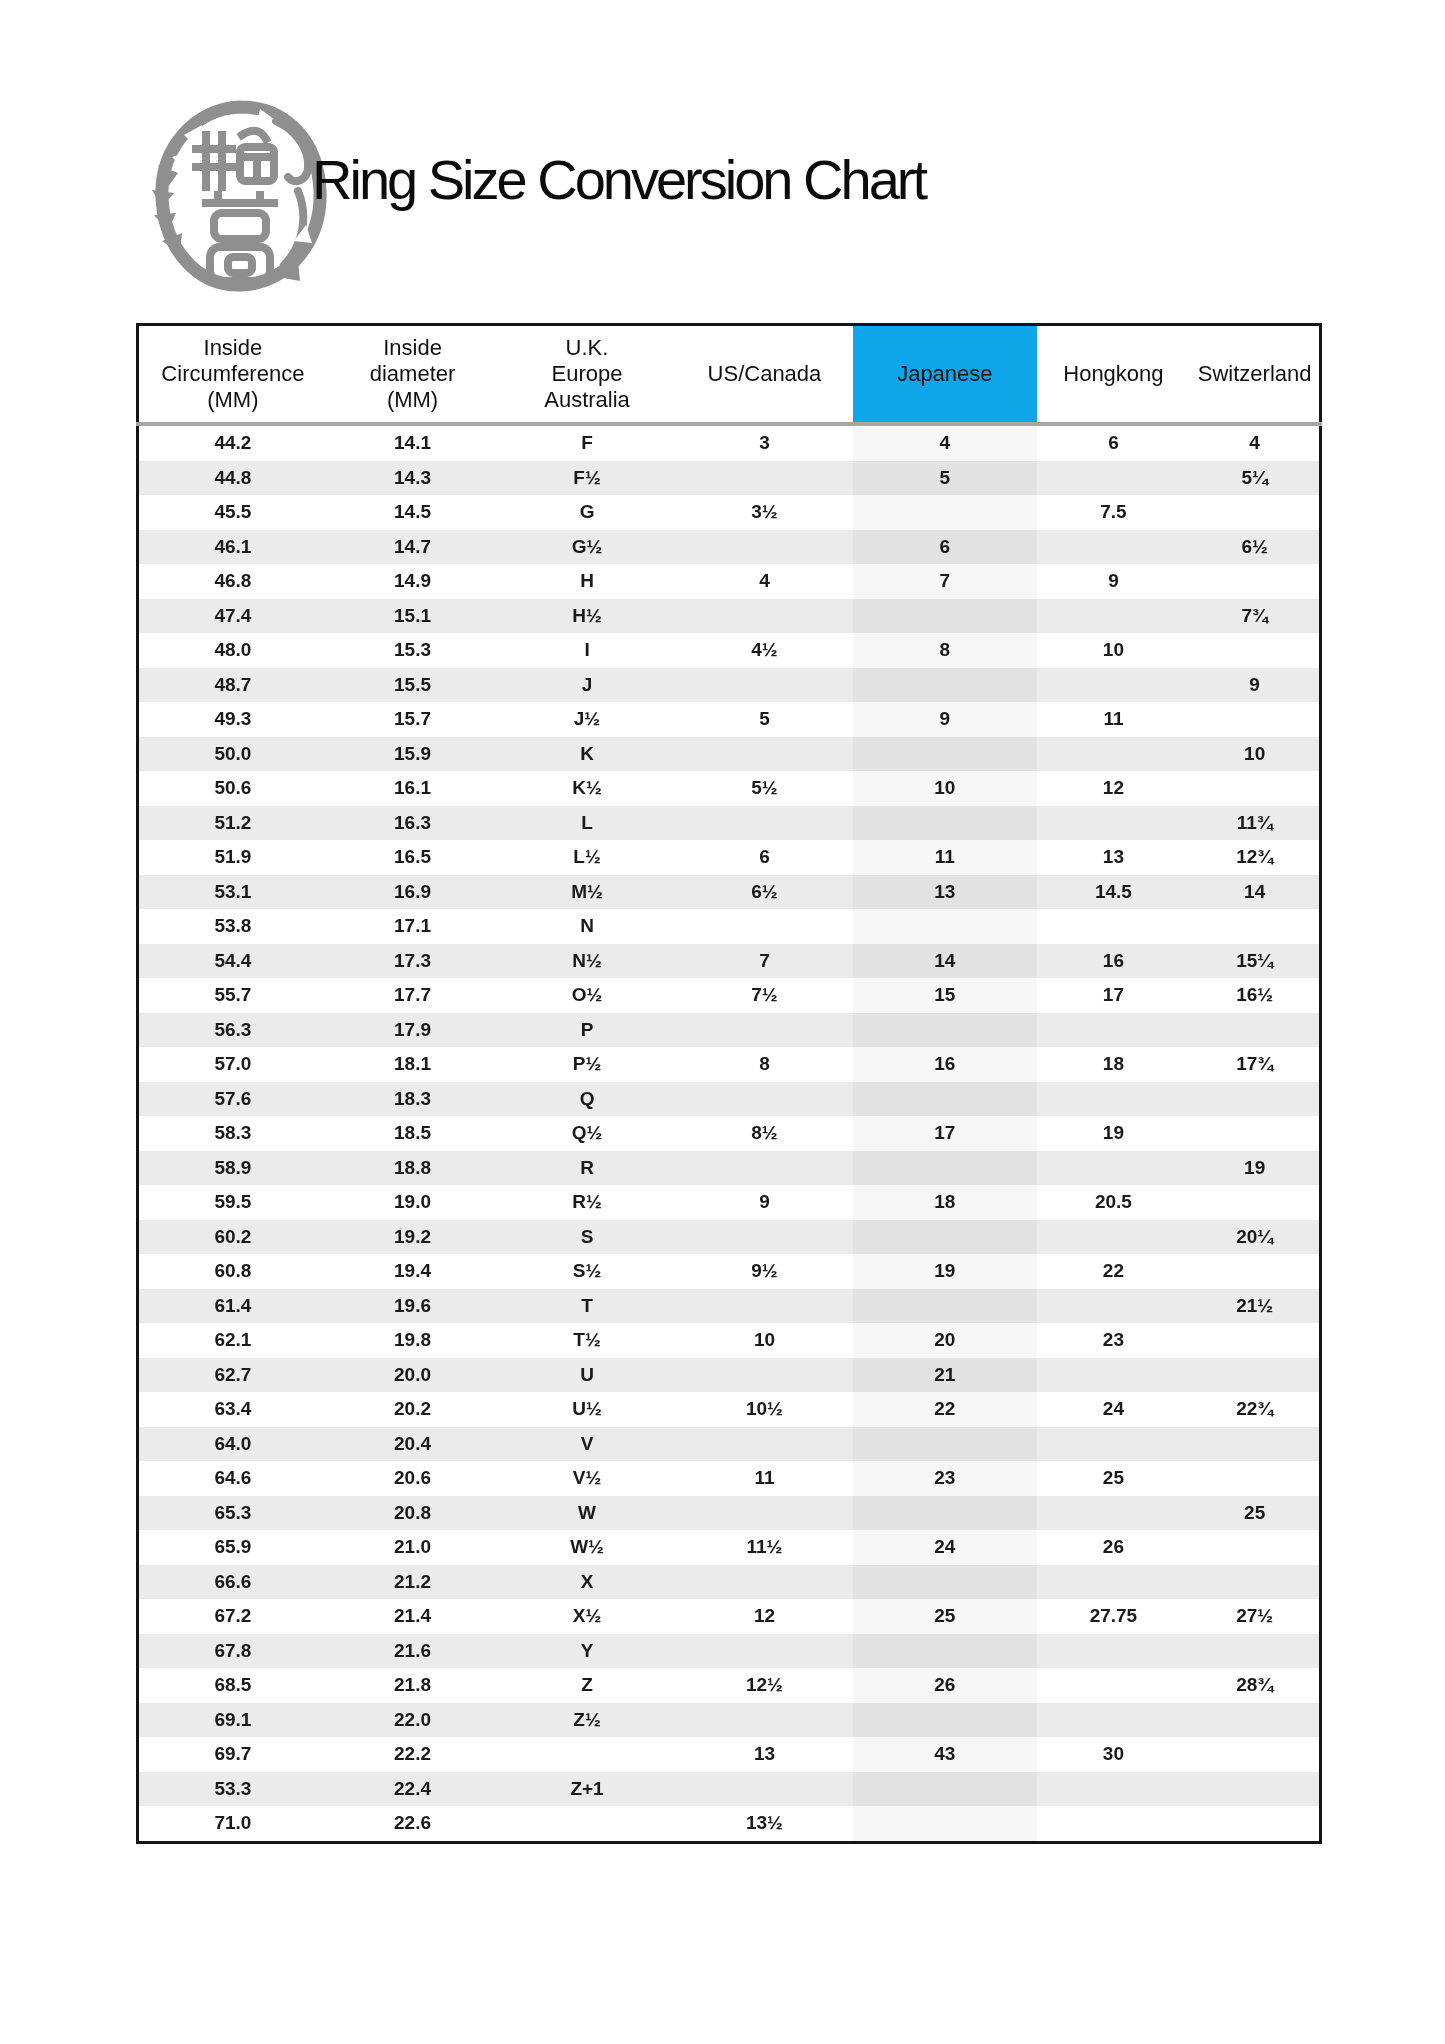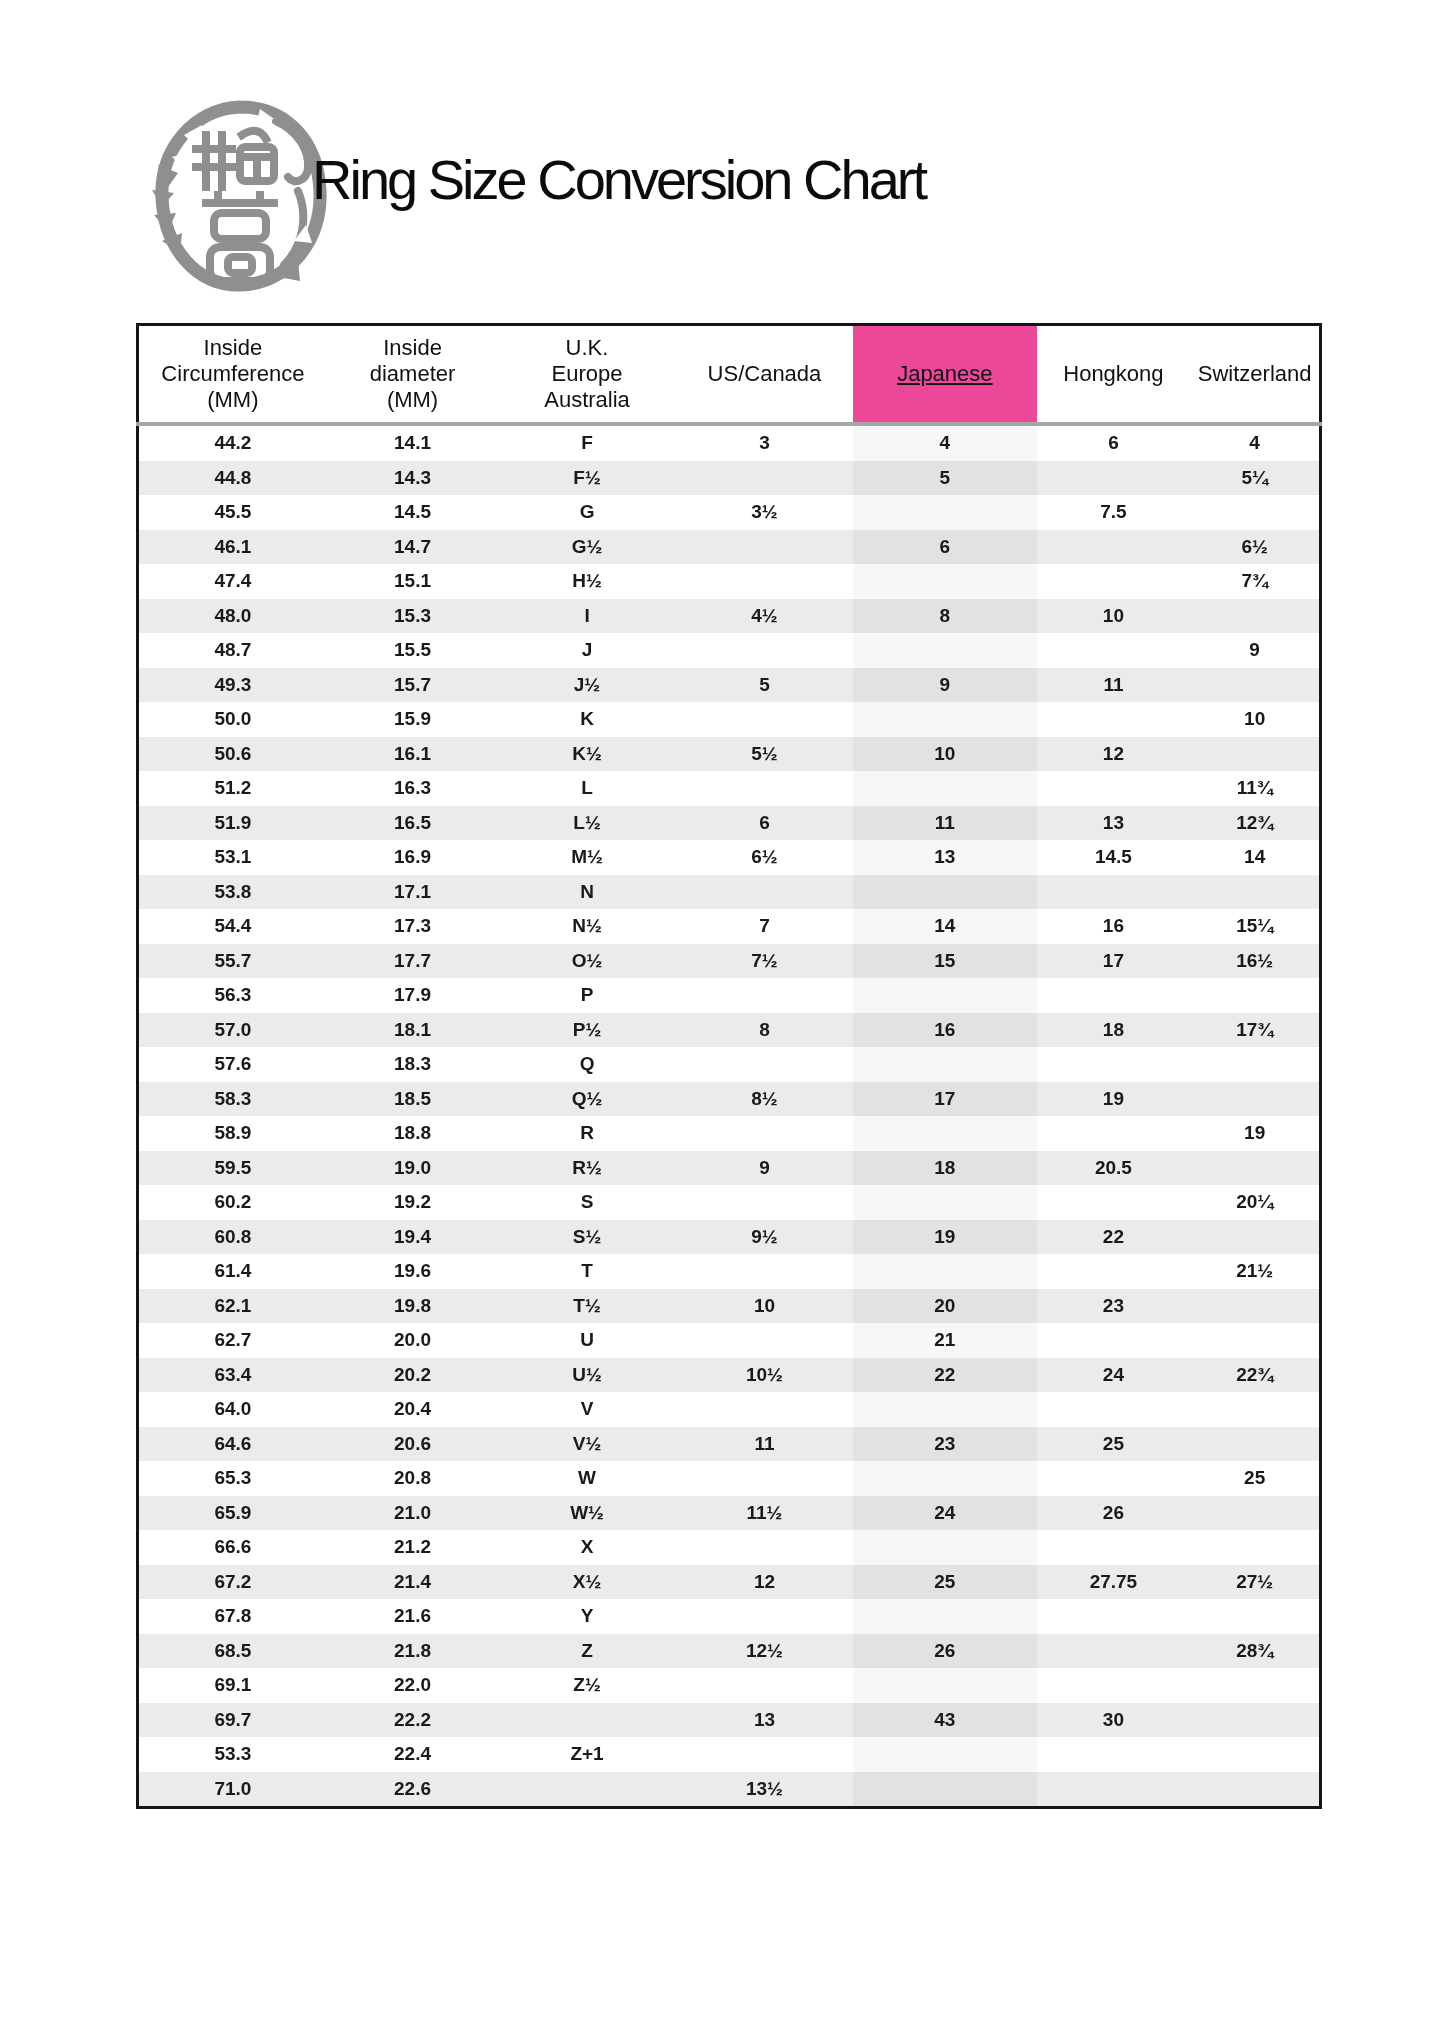--- a/index.html
+++ b/index.html
@@ -64,21 +64,21 @@
     font-size: 22px;
     font-weight: 400;
     line-height: 1.18;
     color: #111111;
     text-align: center;
     vertical-align: middle;
     white-space: pre-line;
     border-bottom: 4px solid #a6a6a6;
     background: #ffffff;
   }
-  thead th:nth-child(5) { background: #ec4899; text-decoration: underline; }
+  thead th:nth-child(5) { background: #0ea5e9; }
 
   tbody td {
     height: 34.5px;
     padding: 0;
     font-size: 19px;
     font-weight: 700;
     color: #1a1a1a;
     text-align: center;
     vertical-align: middle;
     white-space: nowrap;
@@ -199,20 +199,29 @@
           <tr>
             <td>46.1</td>
             <td>14.7</td>
             <td>G½</td>
             <td></td>
             <td>6</td>
             <td></td>
             <td>6½</td>
           </tr>
           <tr>
+            <td>46.8</td>
+            <td>14.9</td>
+            <td>H</td>
+            <td>4</td>
+            <td>7</td>
+            <td>9</td>
+            <td></td>
+          </tr>
+          <tr>
             <td>47.4</td>
             <td>15.1</td>
             <td>H½</td>
             <td></td>
             <td></td>
             <td></td>
             <td>7¾</td>
           </tr>
           <tr>
             <td>48.0</td>

